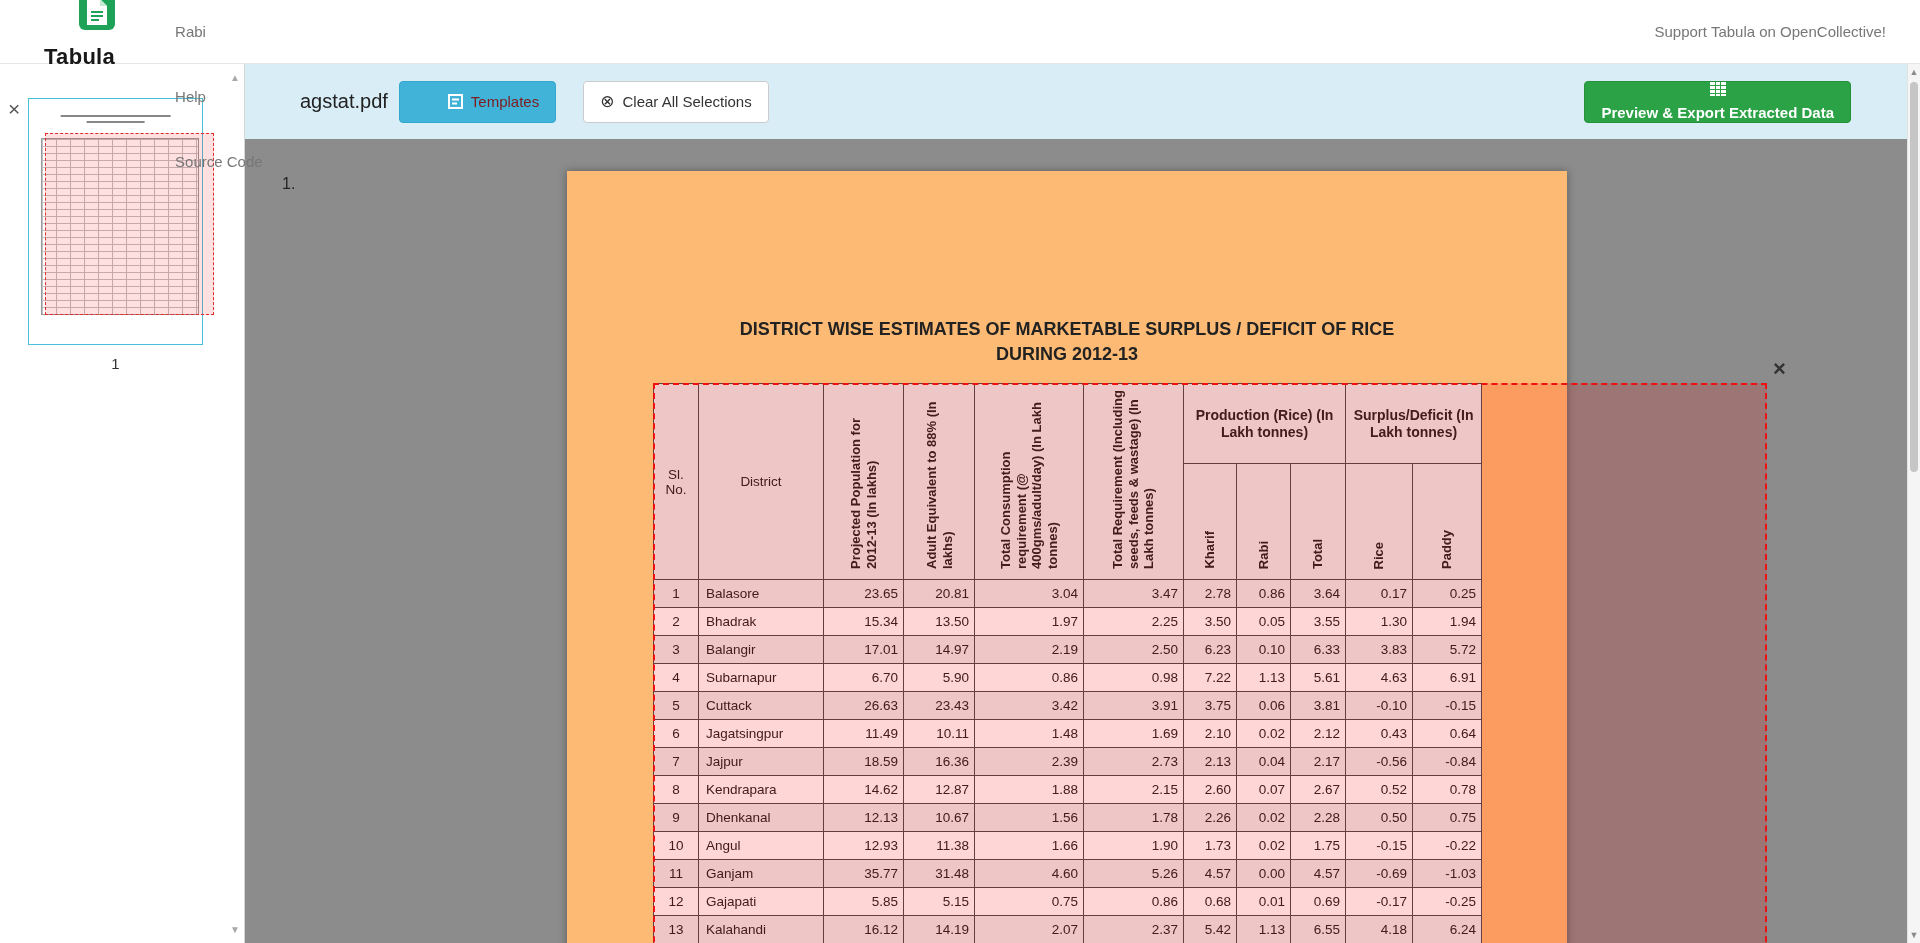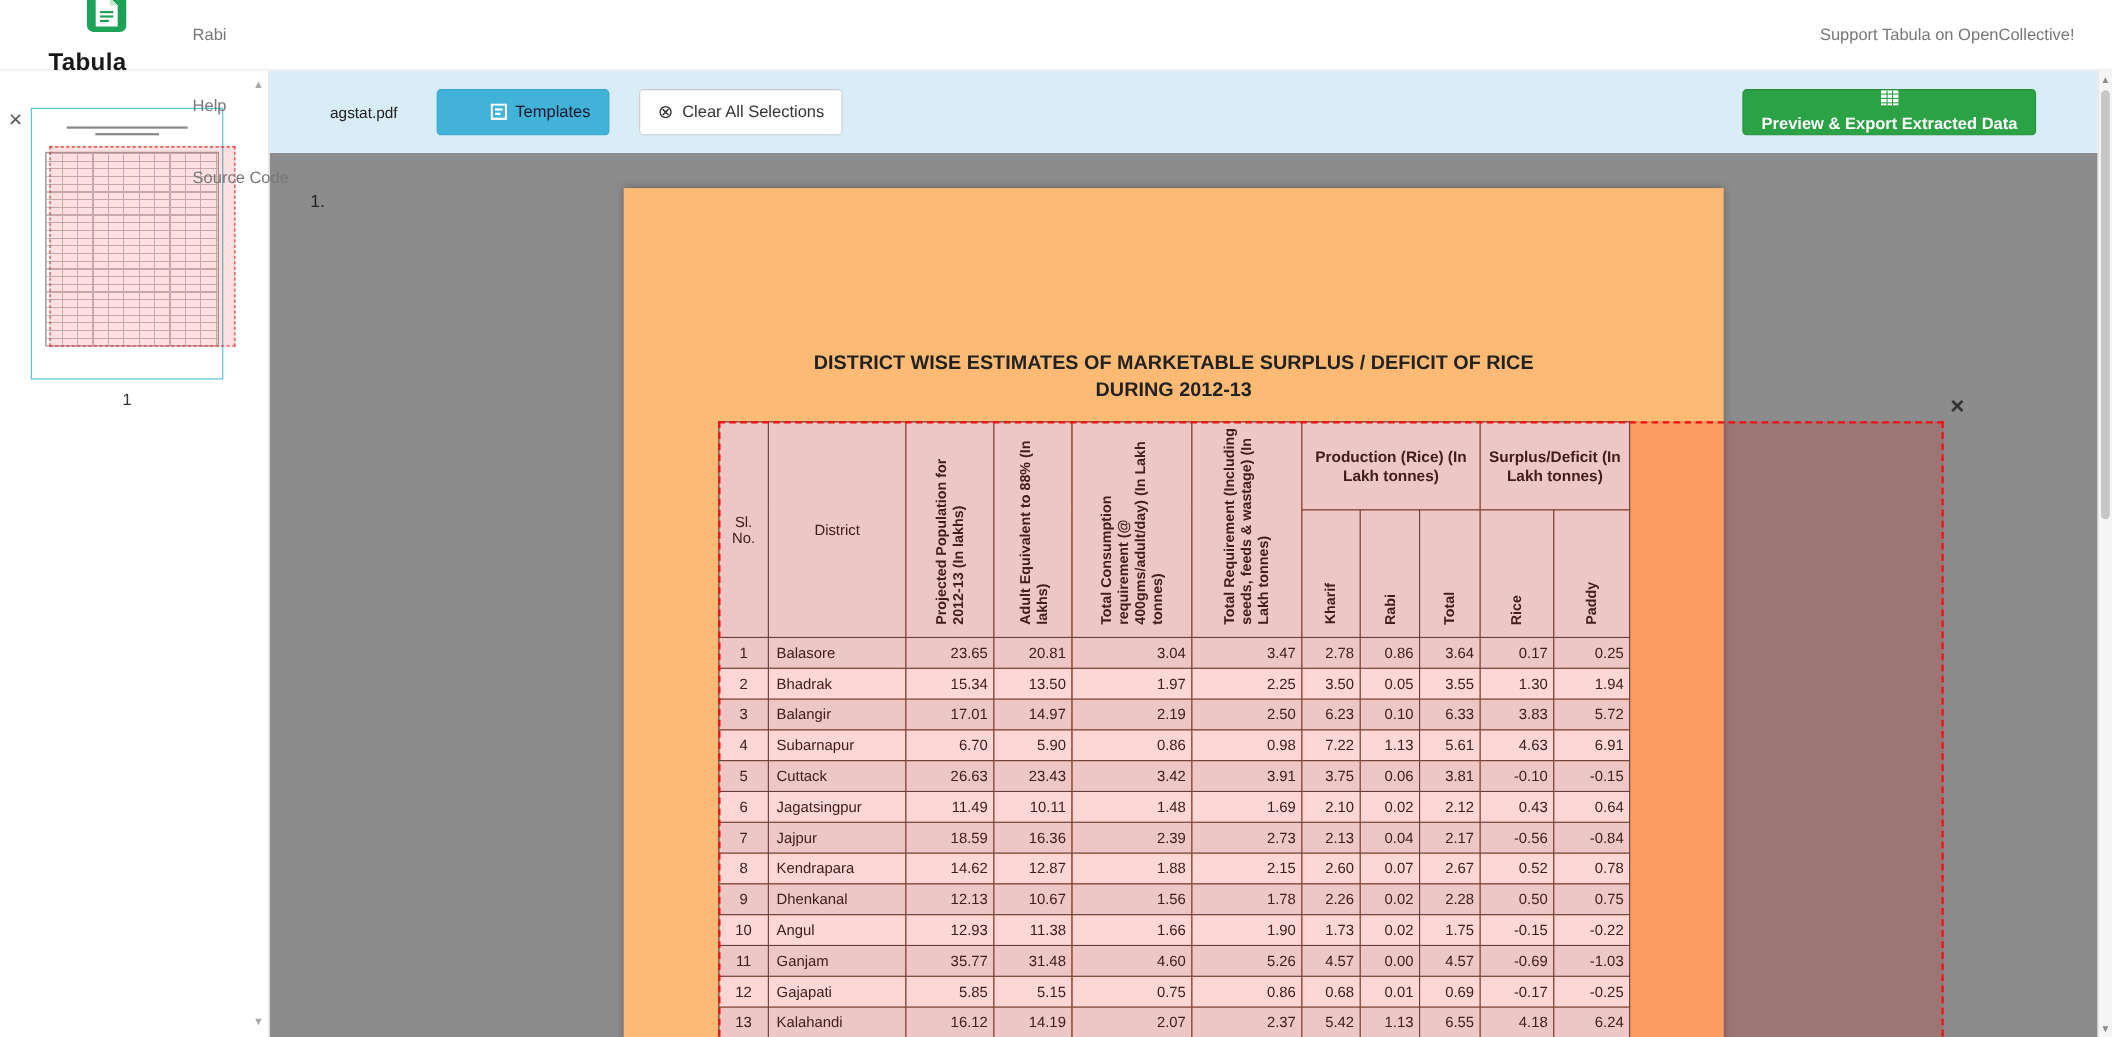--- a/index.html
+++ b/index.html
@@ -32,25 +32,25 @@
   .thumb-sel { position:absolute; left:9%; top:14%; width:98%; height:74%;
     border:1px dashed #e02b2b; background:rgba(255,0,0,0.12); }
   .thumb-label { position:absolute; left:28px; top:291px; width:175px; text-align:center;
     font-size:15px; color:#333; }
   .sb-up { position:absolute; right:4px; top:8px; font-size:10px; color:#a9a9a9; cursor:pointer; }
   .sb-down { position:absolute; right:4px; bottom:8px; font-size:10px; color:#a9a9a9; cursor:pointer; }
 
   
   .toolbar { position:absolute; left:245px; top:64px; width:1662px; height:75px; background:#d9edf7;
     display:flex; align-items:center; padding:0 56px 0 55px; z-index:15; }
-  .filename { font-size:14px; color:#222; margin-right:35px; }
+  .filename { font-size:20px; color:#222; margin-right:11px; }
   .btn { height:42px; border-radius:4px; font-size:15px; font-family:inherit; display:inline-flex;
     align-items:center; gap:8px; padding:0 16px; cursor:pointer; white-space:nowrap; }
   .btn .ico { display:inline-flex; align-items:center; }
-  .btn-templates { background:#41b2d8; border:1px solid #35a6cd; color:#0f172a; margin-right:27px;padding-left:48px; }
+  .btn-templates { background:#41b2d8; border:1px solid #35a6cd; color:#7f1d1d; margin-right:27px;padding-left:48px; }
   .btn-clear { background:#fff; border:1px solid #cccccc; color:#333; margin-right:40px; }
   .btn-clear .ico { font-size:17px; line-height:1; }
   .btn-autodetect { background:#e8e8e8; border:1px solid #d5d5d5; color:#9a9a9a; cursor:default; }
   .btn-export { background:#2ba245; border:1px solid #259238; color:#fff; font-weight:bold; margin-left:auto;flex-direction:column; }
 
   
   .main { position:absolute; left:245px; top:139px; width:1662px; height:804px; background:#8c8c8c;
     overflow:hidden; cursor:crosshair; z-index:5; }
   .page-marker { position:absolute; left:37px; top:36px; font-size:16px; color:#262626; }
   .pdf-page { position:absolute; left:322px; top:32px; width:1000px; height:932px; background:#fdba74;

